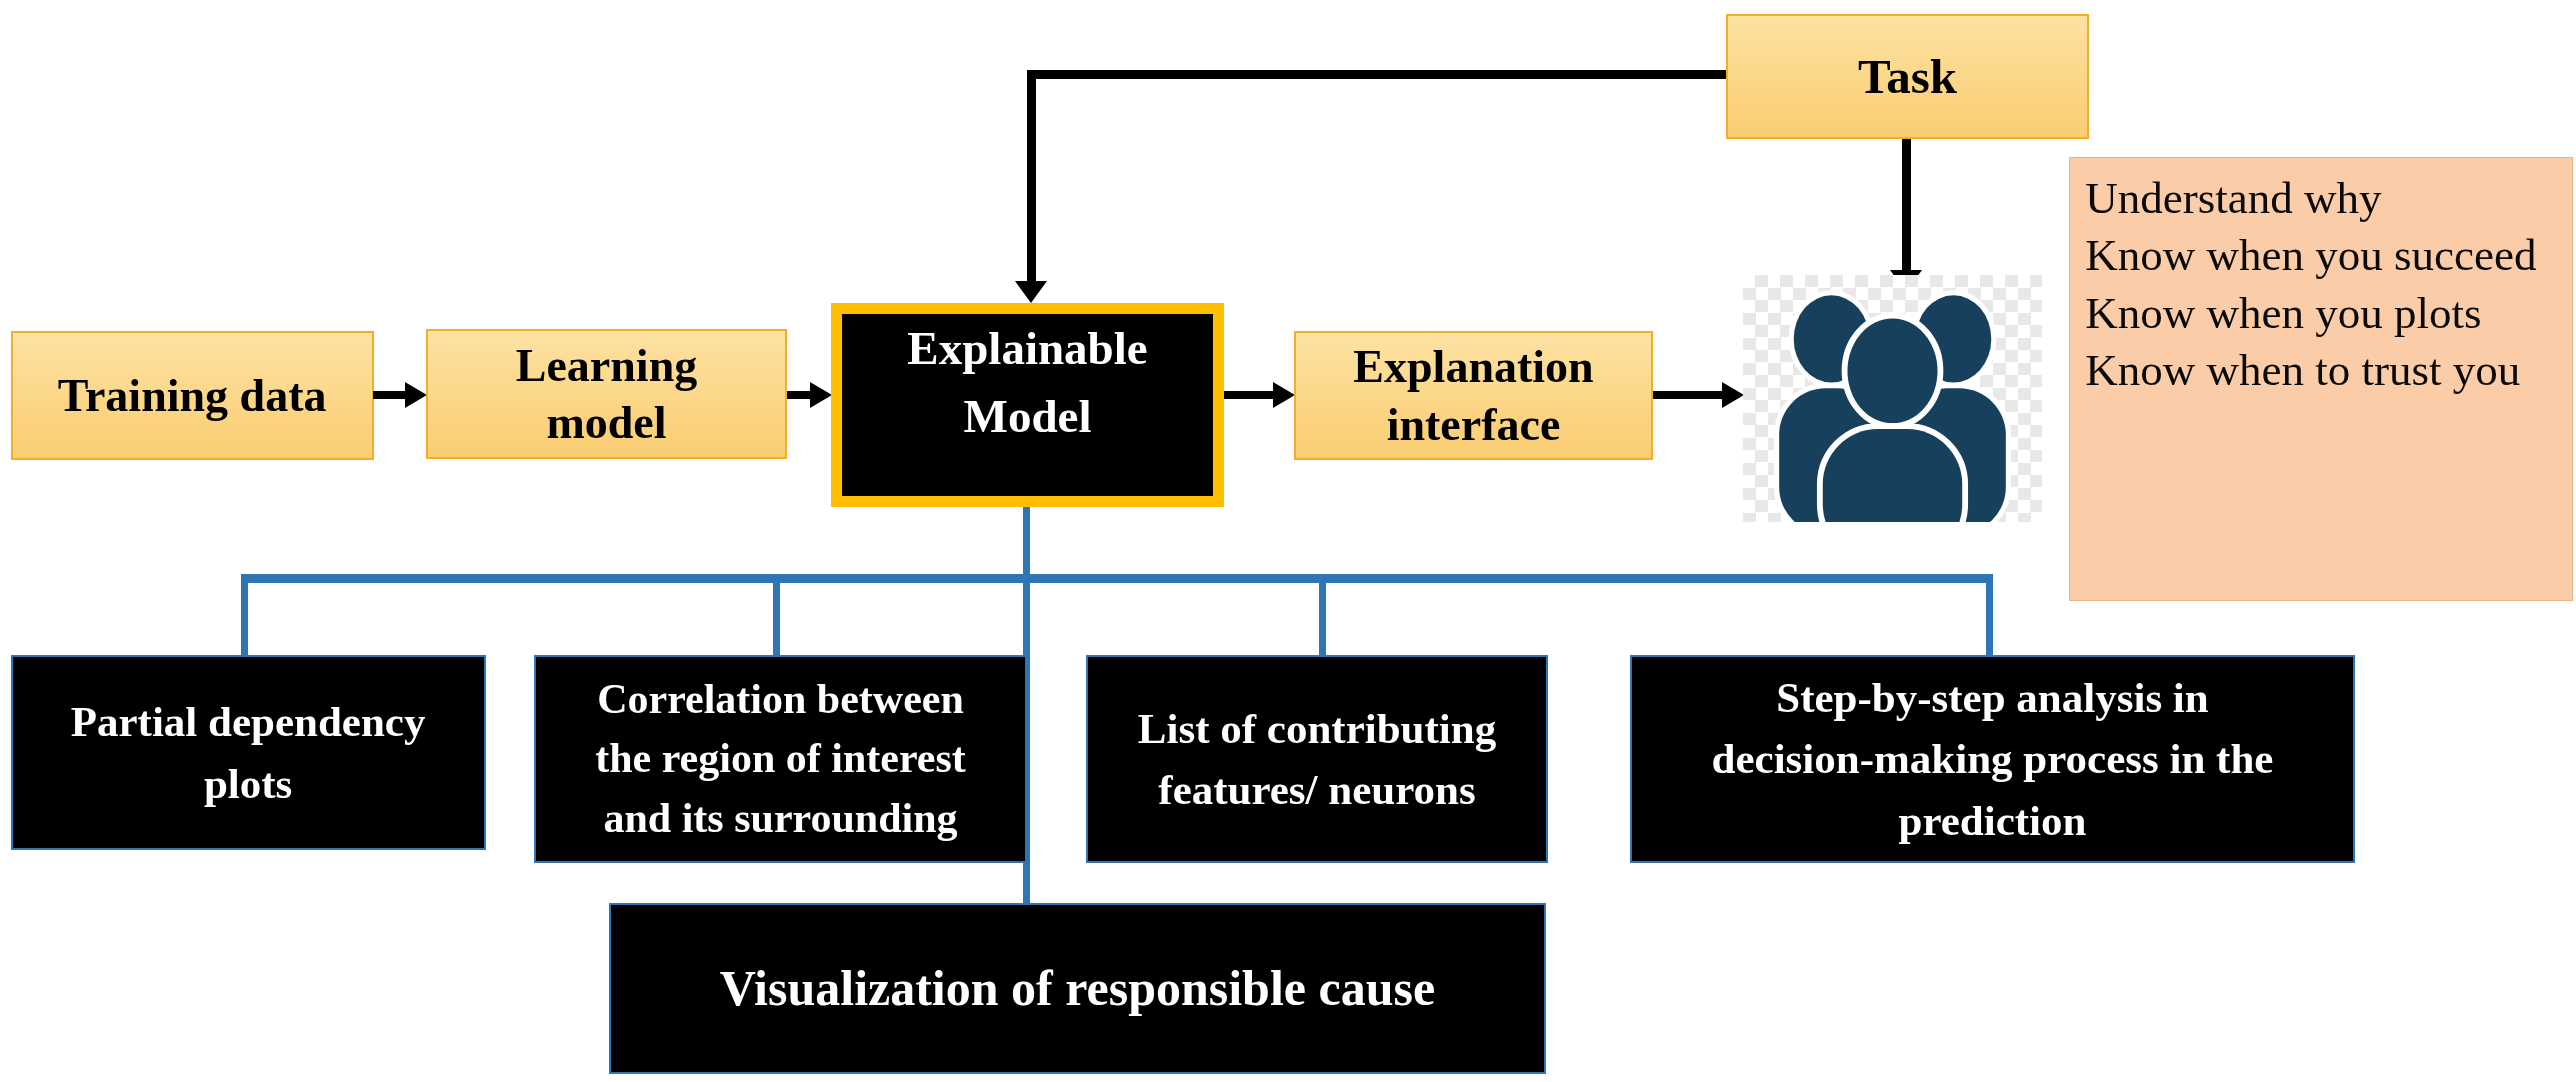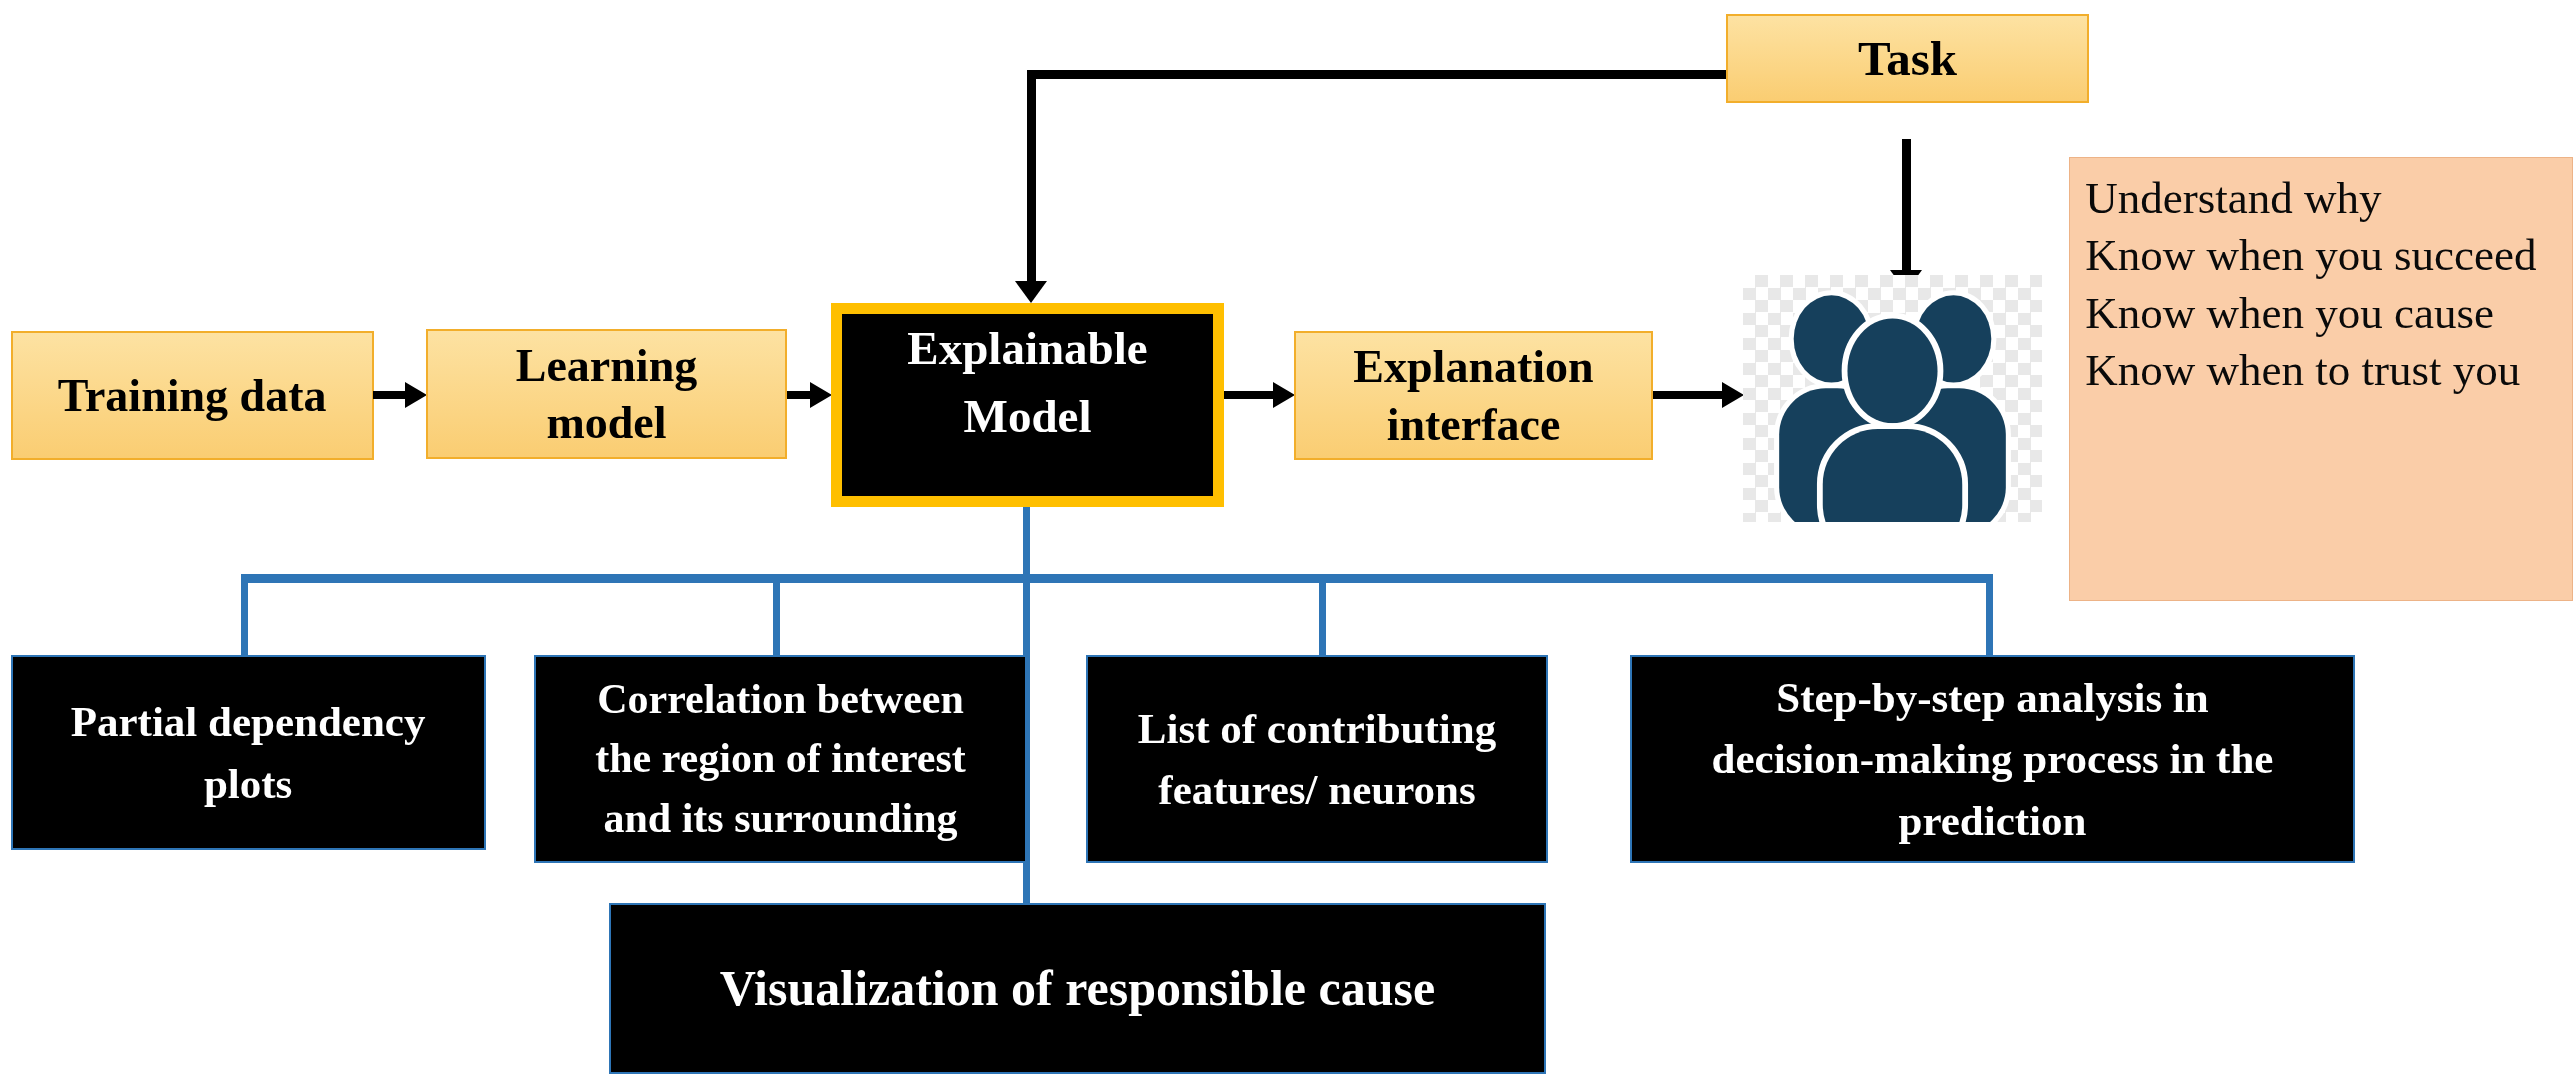--- a/index.html
+++ b/index.html
@@ -139,21 +139,21 @@
   <div class="gold-node" style="left:1294px; top:331px; width:359px; height:129px;">
     <div class="label">Explanation
 interface</div>
   </div>
 
   <div>
     <div class="shaft-h" style="left:1653px; top:391px; width:70px;"></div>
     <div class="head-right" style="left:1722px; top:382px;"></div>
   </div>
 
-  <div class="gold-node task-node" style="left:1726px; top:14px; width:363px; height:89px;">
+  <div class="gold-node task-node" style="left:1726px; top:14px; width:363px; height:125px;">
     <div class="label">Task</div>
   </div>
 
   <div>
     <div class="shaft-h" style="left:1027px; top:70px; width:699px; height:8.8px;"></div>
     <div class="shaft-v" style="left:1027px; top:70px; height:211px;"></div>
     <div class="head-down" style="left:1015px; top:281px;"></div>
   </div>
 
   <div>
@@ -178,21 +178,21 @@
         <ellipse cx="100" cy="66" rx="31" ry="36"></ellipse>
         <rect x="52" y="106" width="96" height="90" rx="38"></rect>
       </g>
     </svg>
   </div>
 
   <div class="goals-panel">
     <div>
         <div class="goal-item"><span>Understand </span><b>why</b></div>
         <div class="goal-item"><span>Know </span><b>when you succeed</b></div>
-        <div class="goal-item"><span>Know </span><b>when you cause</b></div>
+        <div class="goal-item"><span>Know </span><b>when you plots</b></div>
         <div class="goal-item"><span>Know </span><b>when to trust you</b></div>
       </div>
   </div>
 
   <div>
     <div class="blue-v" style="left:1023px; top:507px; height:67px;"></div>
     <div class="blue-h" style="left:241px; top:574px; width:1752px;"></div>
     <div class="blue-v" style="left:241px;  top:583px; height:74px;"></div>
     <div class="blue-v" style="left:773px; top:583px; height:74px;"></div>
     <div class="blue-v" style="left:1319px; top:583px; height:74px;"></div>

